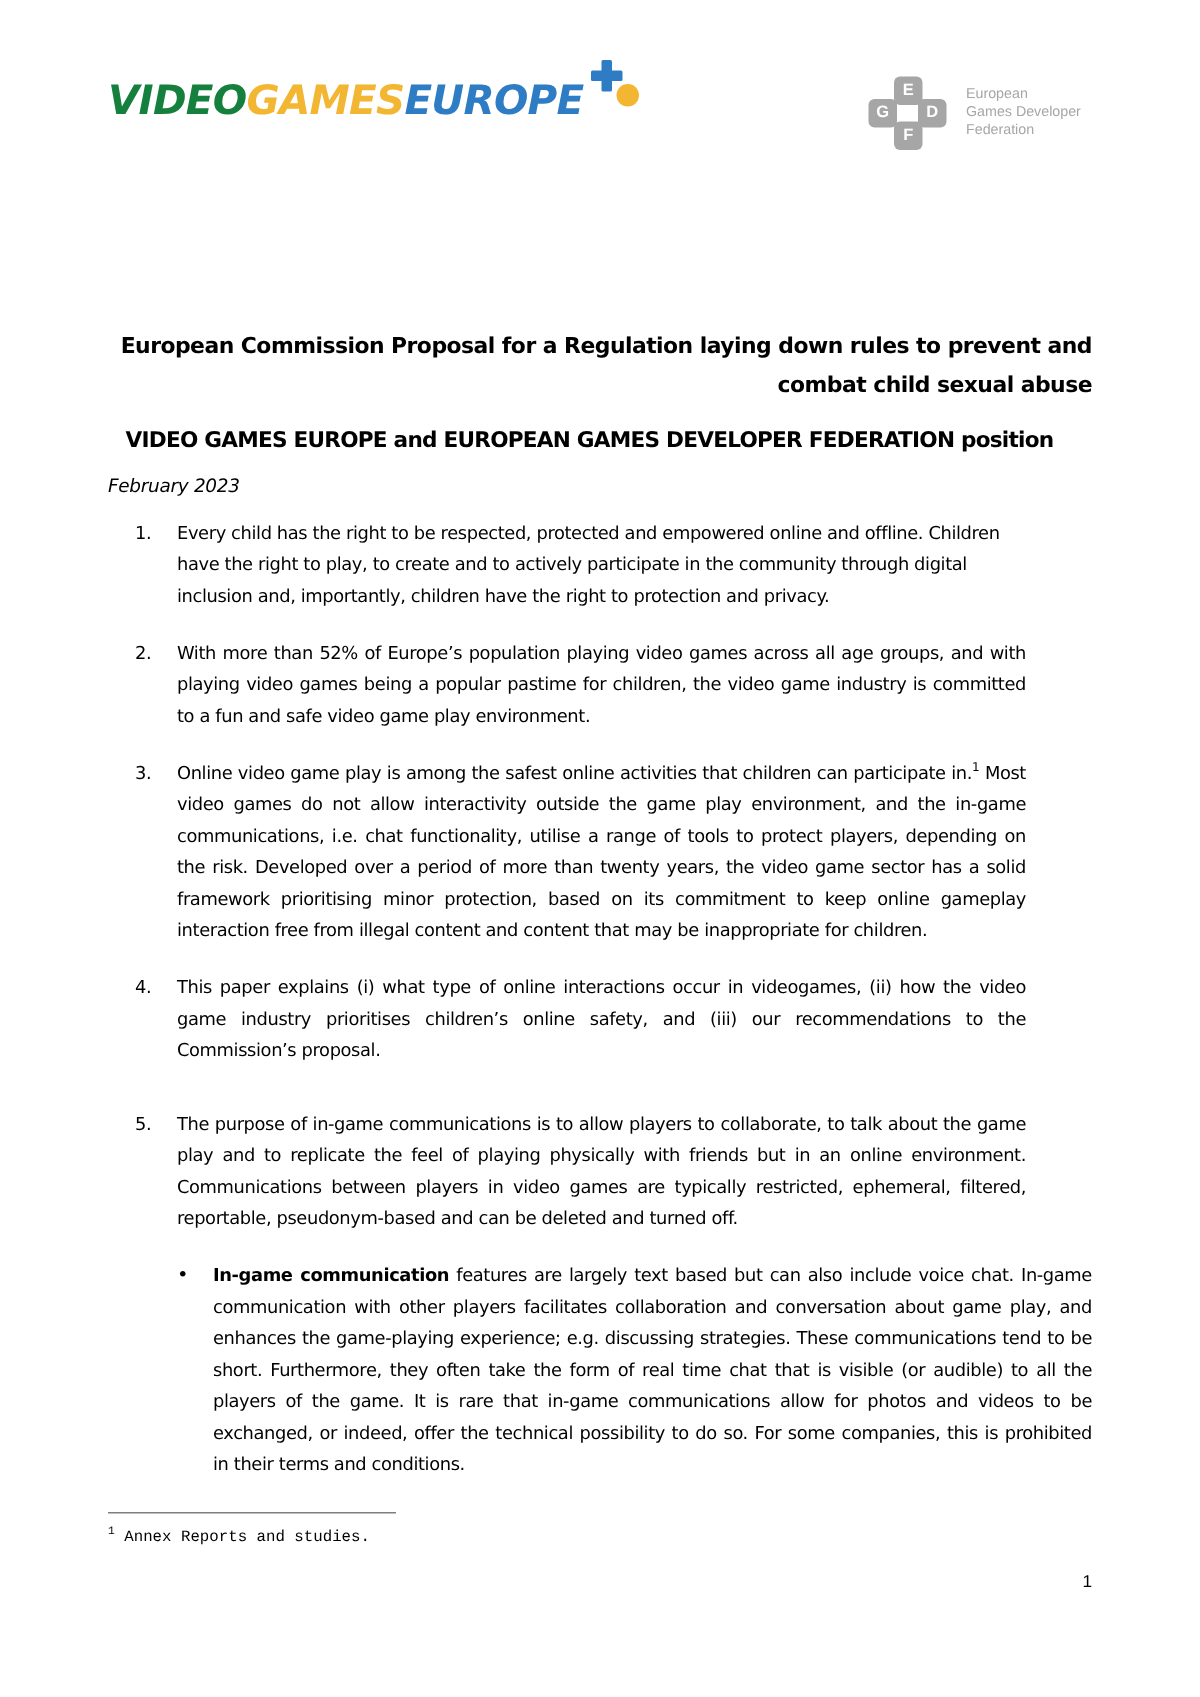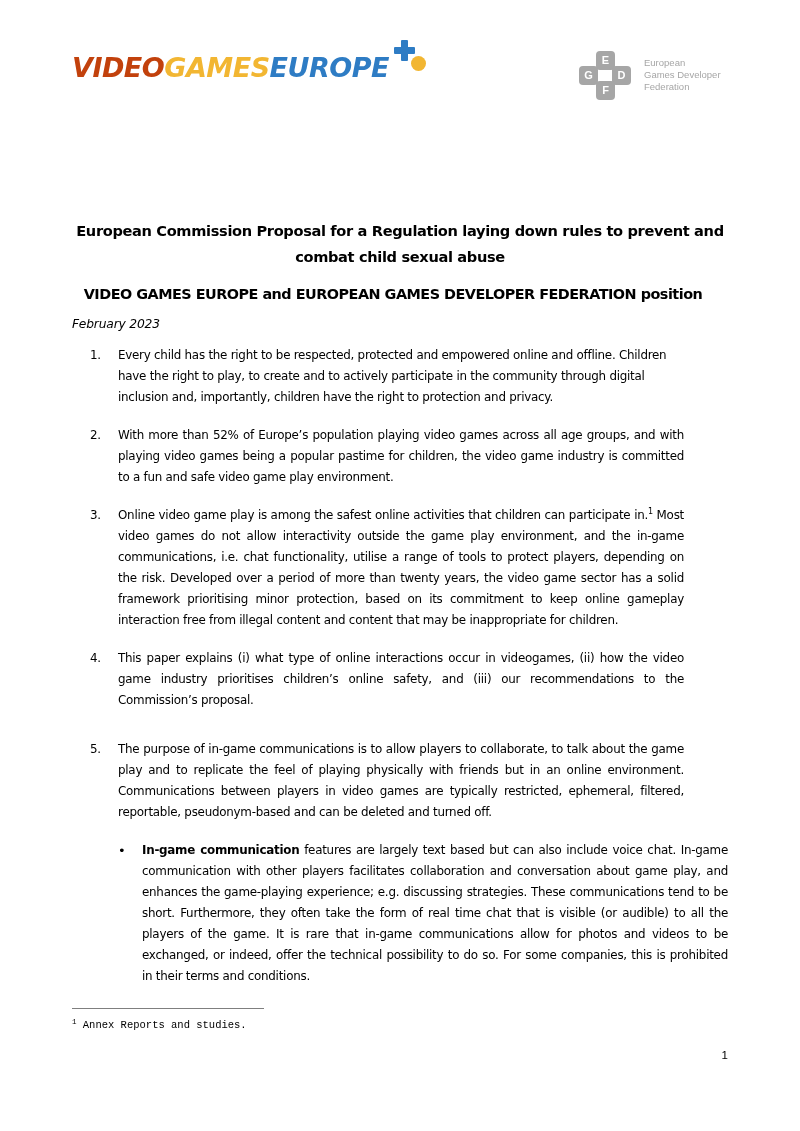--- a/index.html
+++ b/index.html
@@ -39,21 +39,21 @@
   }
   .vge-wordmark {
     font-family: "DejaVu Sans", sans-serif;
     font-weight: bold;
     font-size: 27px;
     letter-spacing: -0.5px;
     line-height: 1;
     font-style: italic;
     white-space: nowrap;
   }
-  .vge-video { color: #c2410c; text-align: right; }
+  .vge-video { color: #15803d; text-align: right; }
   .vge-games { color: #f2b632; }
   .vge-europe { color: #2e7cc4; }
   .vge-mark {
     position: relative;
     width: 42px;
     height: 34px;
     margin-left: -2px;
     margin-top: -14px;
   }
   .vge-plus-v, .vge-plus-h {
@@ -111,21 +111,21 @@
     line-height: 12px;
     white-space: nowrap;
   }
 
   
   .doc-title {
     position: absolute;
     left: 72px;
     top: 218px;
     width: 656px;
-    text-align: center;
+    text-align: right;
     font-family: "DejaVu Sans", sans-serif;
     font-weight: bold;
     font-size: 14.6px;
     line-height: 26px;
     letter-spacing: -0.35px;
   }
   .doc-subtitle {
     position: absolute;
     left: 65px;
     top: 282px;

